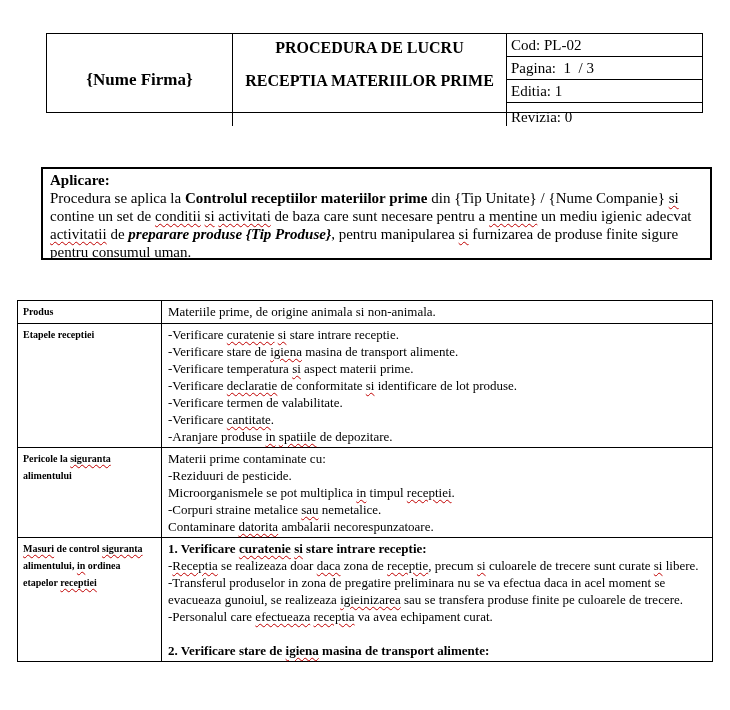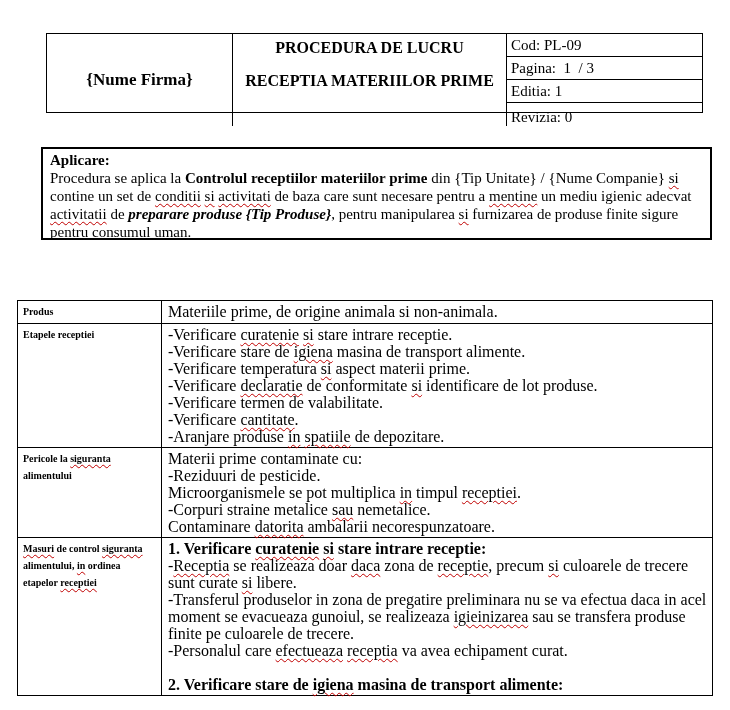--- a/index.html
+++ b/index.html
@@ -21,37 +21,37 @@
     border-right:1px solid #000;text-align:center;font-weight:bold;font-size:16px;
     padding-top:5px;box-sizing:border-box;
   }
   .hcell-title .tline{line-height:17px;}
   .hcell-title .tline + .tline{margin-top:16px;}
   .hmeta{display:grid;grid-template-rows:repeat(4,1fr);font-size:15px;}
   .hmeta>div{border-bottom:1px solid #000;padding-left:4px;display:flex;align-items:center;box-sizing:border-box;}
   .hmeta>div:last-child{border-bottom:none;margin-top:6px;}
   
   .aplicare{
-    position:absolute;left:41px;top:147px;width:671px;height:93px;
+    position:absolute;left:41px;top:167px;width:671px;height:93px;
     border:2px solid #000;box-sizing:border-box;
     padding:2px 7px 0 7px;font-size:15px;line-height:18px;
   }
   
   .mtable{
     position:absolute;left:17px;top:300px;width:696px;
     border:1px solid #000;box-sizing:border-box;background:#fff;
   }
   .mrow{display:grid;grid-template-columns:144px 1fr;border-top:1px solid #000;}
   .mrow:first-child{border-top:none;}
   .mrow:first-child .mlabel,.mrow:first-child .mcontent{min-height:22px;}
   .mlabel{
     border-right:1px solid #000;padding:2px 4px 2px 5px;
     font-weight:bold;font-size:10px;line-height:17px;box-sizing:border-box;
   }
-  .mcontent{padding:2px 4px 2px 6px;font-size:16px;line-height:17px;box-sizing:border-box;}
+  .mcontent{padding:2px 4px 2px 6px;font-size:13px;line-height:17px;box-sizing:border-box;}
   .par{margin:0;}
   
   .b{font-weight:bold;}
   .i{font-style:italic;}
   .sq{
     text-decoration-line:underline;
     text-decoration-style:wavy;
     text-decoration-color:#c00000;
     text-decoration-thickness:1px;
     text-underline-offset:2px;
@@ -62,21 +62,21 @@
 
 <div class="page">
 
   <div class="htable">
     <div class="hcell-company">{Nume Firma}</div>
     <div class="hcell-title">
       <div class="tline">PROCEDURA DE LUCRU</div>
       <div class="tline">RECEPTIA MATERIILOR PRIME</div>
     </div>
     <div class="hmeta">
-      <div>Cod: PL-09</div>
+      <div>Cod: PL-02</div>
       <div>Pagina: &nbsp;1 &nbsp;/ 3</div>
       <div>Editia: 1</div>
       <div>Revizia: 0</div>
     </div>
   </div>
 
   <div class="aplicare">
     <div class="b">Aplicare:</div>
     <div><span>Procedura se aplica la </span><span class="b">Controlul receptiilor materiilor prime</span><span> din {Tip Unitate} / {Nume Companie} </span><span class="sq">si</span><span> contine un set de </span><span class="sq">conditii</span><span> </span><span class="sq">si</span><span> </span><span class="sq">activitati</span><span> de baza care sunt necesare pentru a </span><span class="sq">mentine</span><span> un mediu igienic adecvat </span><span class="sq">activitatii</span><span> de </span><span class="b i">preparare produse {Tip Produse}</span><span>, pentru manipularea </span><span class="sq">si</span><span> furnizarea de produse finite sigure pentru consumul uman.</span></div>
   </div>

